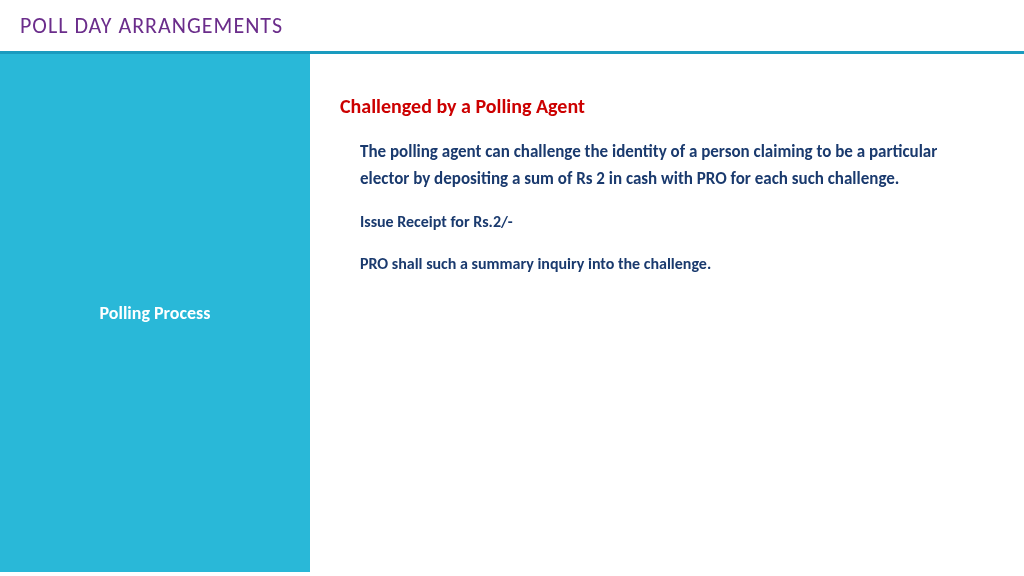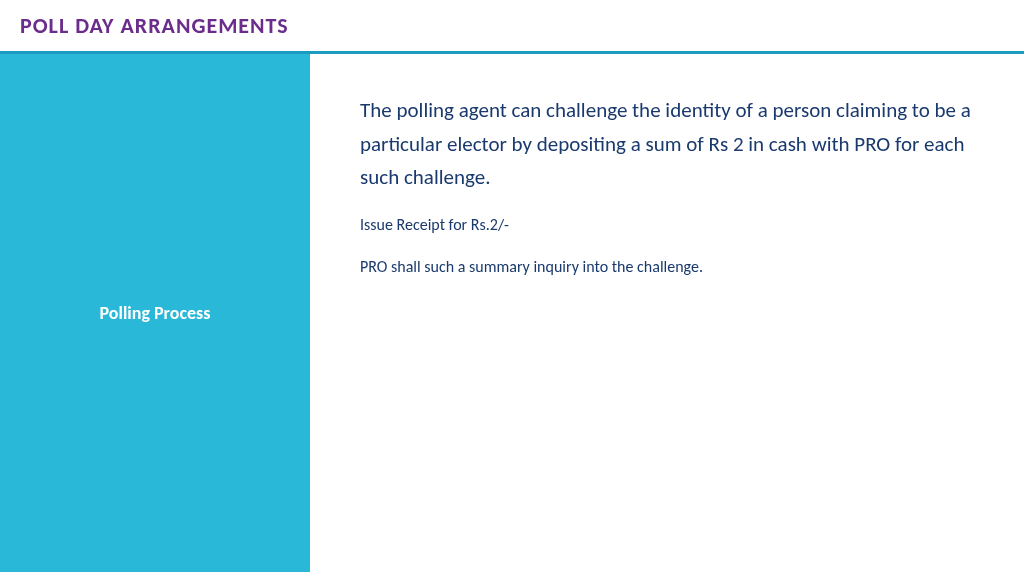--- a/index.html
+++ b/index.html
@@ -18,21 +18,21 @@
 
     .header {
       width: 100%;
       padding: 12px 20px;
       border-bottom: 3px solid #1a9bbf;
       background: #ffffff;
     }
 
     .header-title {
       font-size: 22px;
-      font-weight: 700;
+      font-weight: 400;
       color: #6b2d8b;
       letter-spacing: 1px;
       font-family: 'Calibri', Arial, sans-serif;
     }
 
     .main-content {
       display: flex;
       width: 100%;
       height: calc(576px - 58px);
     }
@@ -68,45 +68,46 @@
       margin-bottom: 20px;
     }
 
     .content-list {
       list-style: none;
       padding-left: 10px;
     }
 
     .content-list li {
       font-size: 16px;
-      font-weight: 400;
+      font-weight: 700;
       color: #1a3a6e;
       margin-bottom: 18px;
       line-height: 1.5;
       padding-left: 10px;
     }
 
     .content-list li.main-para {
-      font-size: 21px;
-      font-weight: 400;
+      font-size: 17px;
+      font-weight: 700;
       line-height: 1.6;
     }
   </style>
 </head>
 <body>
 
 <div class="header">
   <span class="header-title">POLL DAY ARRANGEMENTS</span>
 </div>
 
 <div class="main-content">
   <div class="sidebar">
     <span class="sidebar-label">Polling Process</span>
   </div>
 
   <div class="content-area">
+    <div class="section-title">Challenged by a Polling Agent</div>
     <ul class="content-list">
       <li class="main-para">The polling agent can challenge the identity of a person claiming to be a particular elector by depositing a sum of Rs 2 in cash with PRO for each such challenge.</li>
       <li>Issue Receipt for Rs.2/-</li>
       <li>PRO shall such a summary inquiry into the challenge.</li>
     </ul>
   </div>
 </div>
 
 </body></html>

